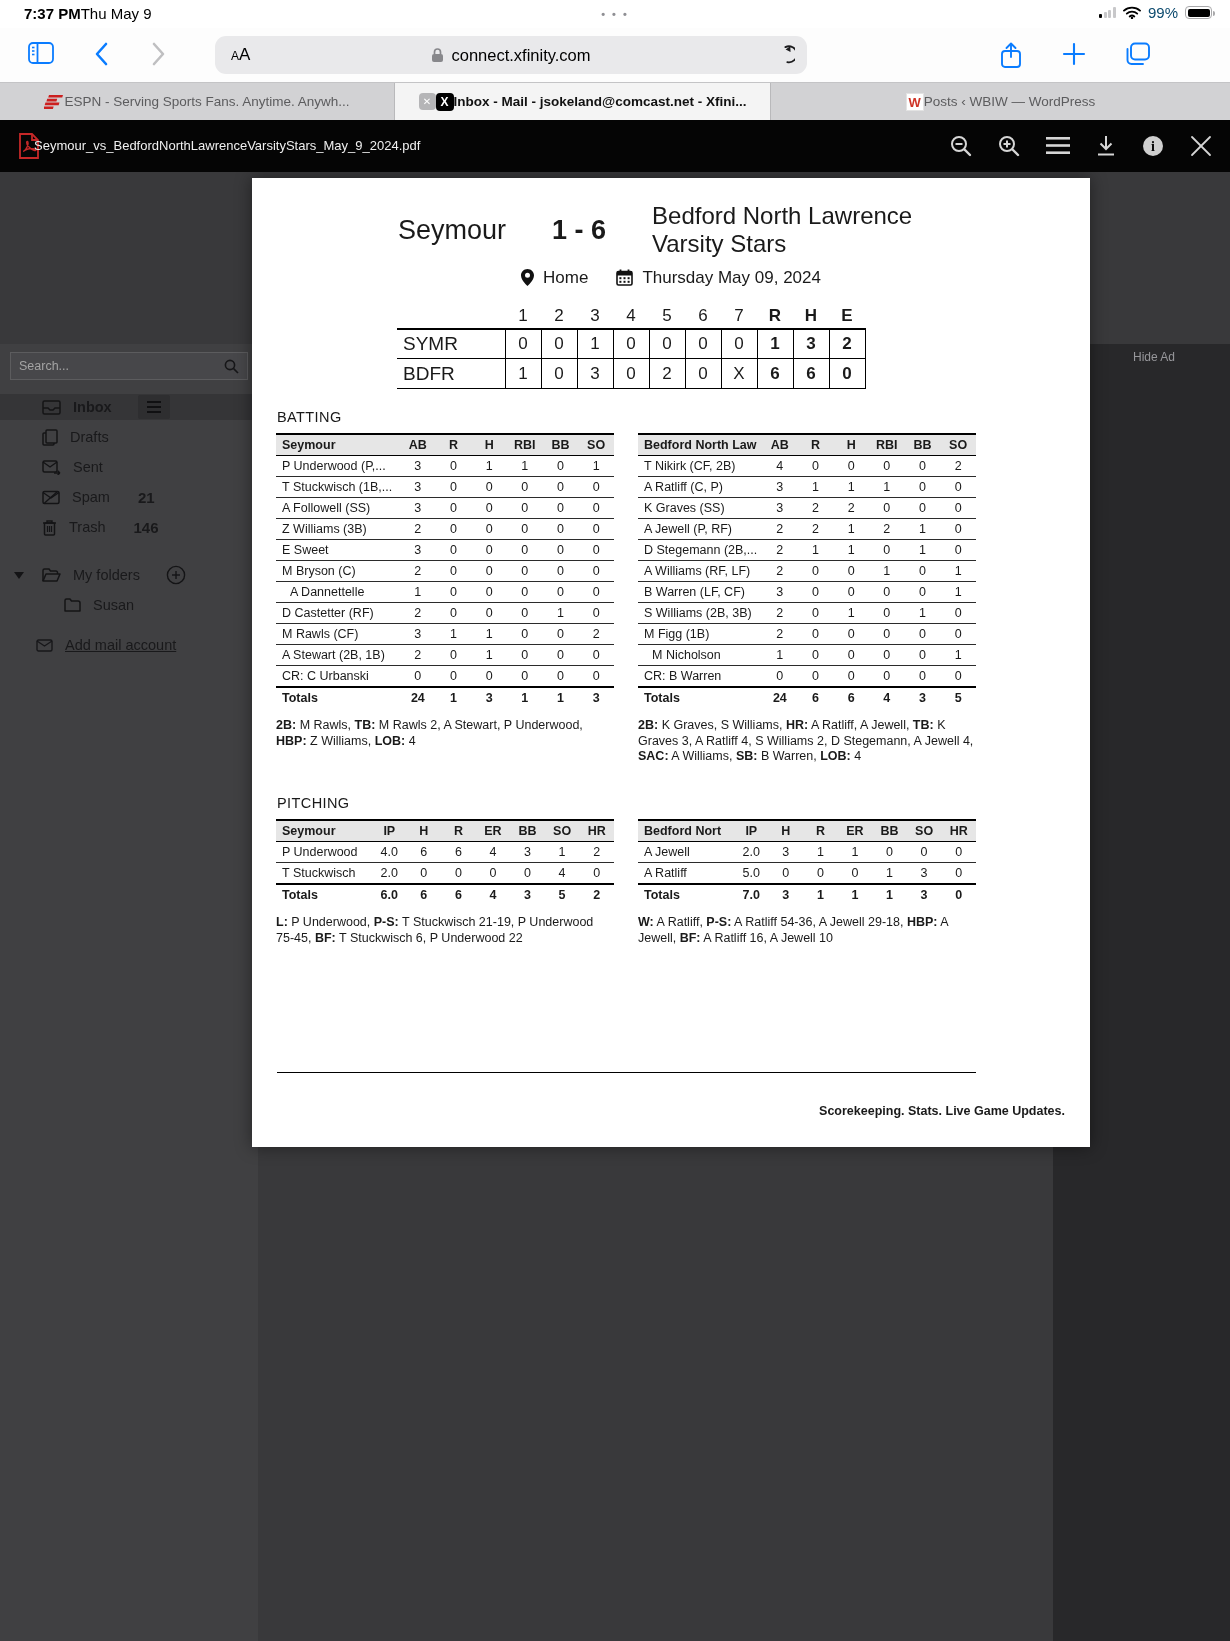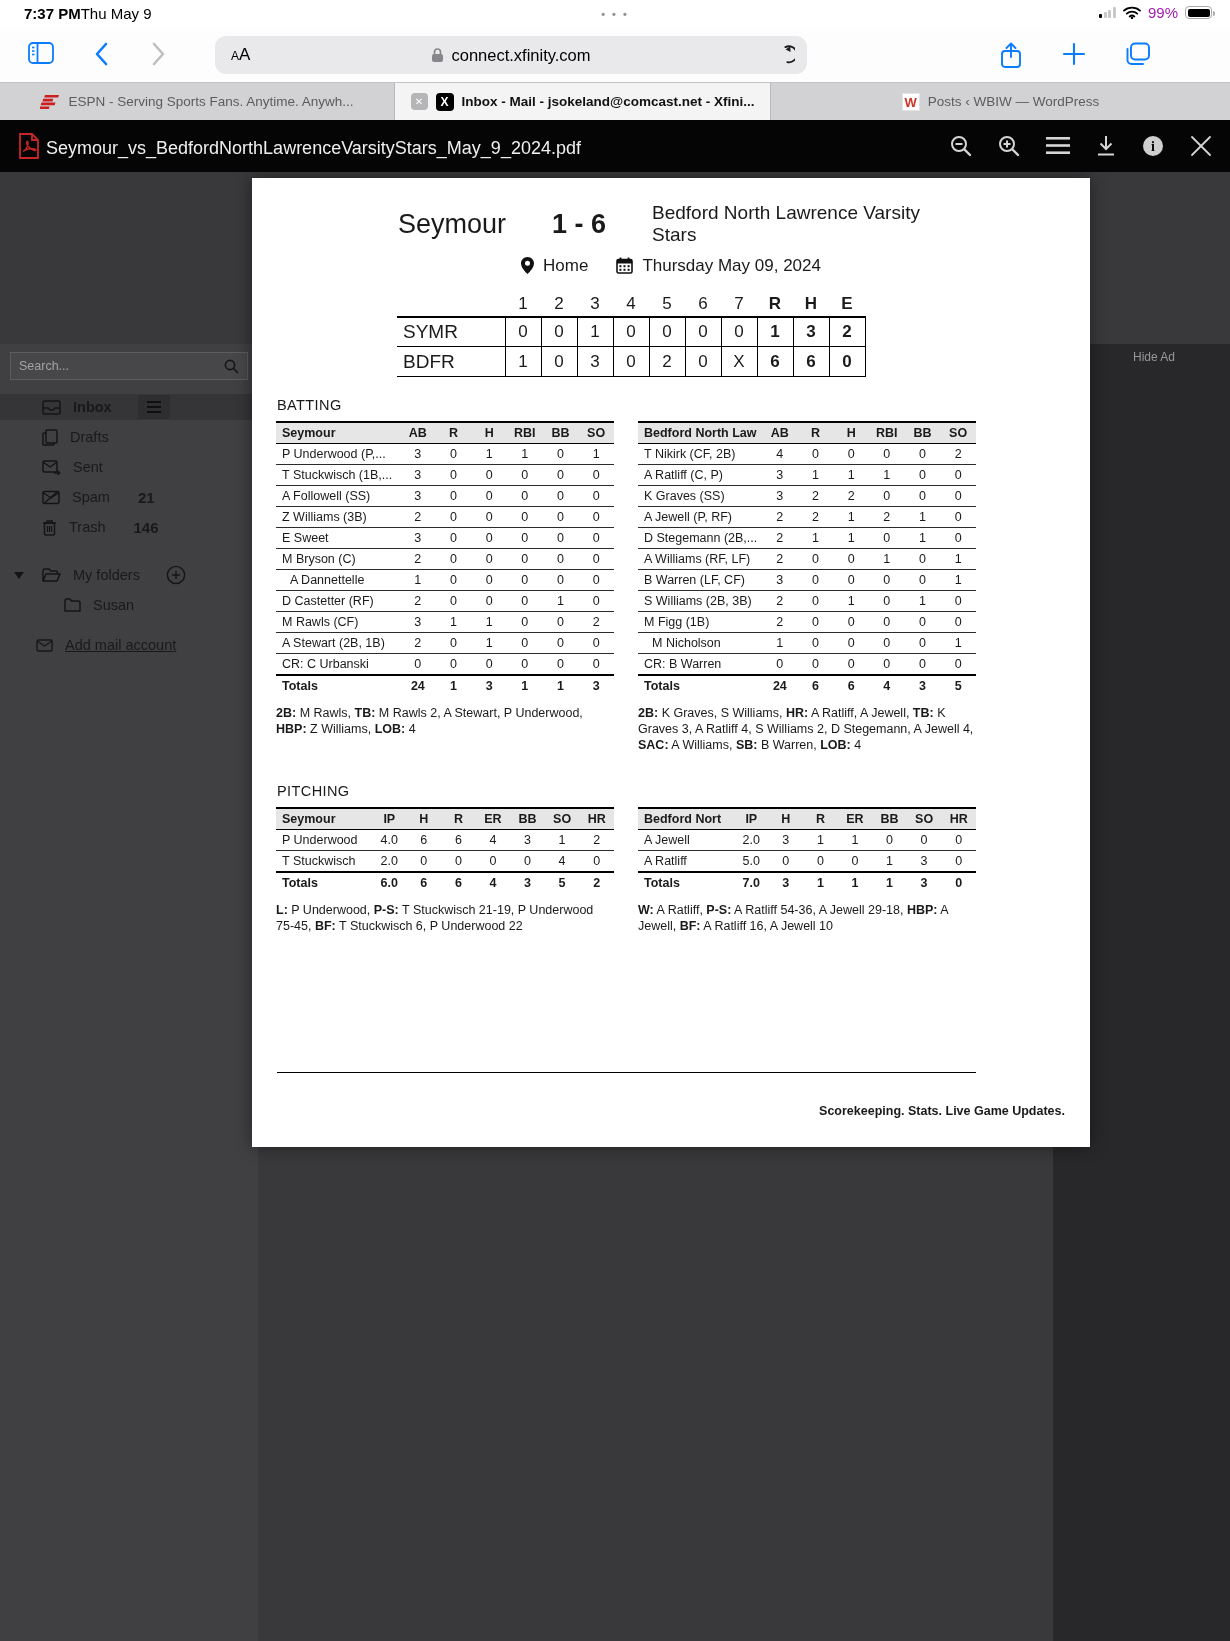--- a/index.html
+++ b/index.html
@@ -5,50 +5,50 @@
   * { margin:0; padding:0; box-sizing:border-box; }
   html,body { width:1230px; height:1641px; font-family:"Liberation Sans", sans-serif; background:#000; }
   #screen { position:relative; width:1230px; height:1641px; overflow:hidden; background:#333335; }
 
   
   .statusbar { position:absolute; left:0; top:0; width:1230px; height:28px; background:#fff; z-index:30; }
   .sb-left { position:absolute; left:24px; top:5px; font-size:15px; color:#000; }
   .sb-time { font-weight:600; }
   .sb-date { font-weight:400; }
   .sb-dots { position:absolute; left:0; right:0; top:8px; text-align:center; color:#8e8e93; font-size:11px; letter-spacing:2px; font-weight:700; }
-  .sb-right { position:absolute; right:18px; top:4px; display:flex; align-items:center; gap:7px; font-size:15px; color:#a21caf; }
+  .sb-right { position:absolute; right:18px; top:4px; display:flex; align-items:center; gap:7px; font-size:15px; color:#0c4a6e; }
   .sig { display:flex; align-items:flex-end; gap:1.5px; height:11px; }
   .sig i { display:block; width:3px; border-radius:1px; background:#c8c8ca; }
   .sig i.on { background:#000; }
   .batt { position:relative; width:27px; height:13px; border:1px solid #a9a9ab; border-radius:4px; }
   .batt i { position:absolute; left:1.5px; top:1.5px; bottom:1.5px; width:22px; background:#000; border-radius:2px; }
   .batt em { position:absolute; right:-4px; top:3.5px; width:2.5px; height:5px; background:#a9a9ab; border-radius:0 2px 2px 0; }
 
   
   .toolbar { position:absolute; left:0; top:28px; width:1230px; height:54px; background:#fdfdfd; z-index:30; }
   .tb-icon { position:absolute; top:14px; cursor:default; }
   .addrbar { position:absolute; left:215px; top:8px; width:592px; height:38px; background:#e9e9eb; border-radius:11px; display:flex; align-items:center; }
   .aa { position:absolute; left:16px; top:9px; color:#000; }
   .aa .s { font-size:12px; } .aa .b { font-size:17px; }
   .url-wrap { position:absolute; left:0; right:0; top:0; bottom:0; display:flex; align-items:center; justify-content:center; gap:7px; font-size:16.5px; color:#000; }
   .refresh { position:absolute; right:12px; top:8px; }
 
   
   .tabbar { position:absolute; left:0; top:82px; width:1230px; height:38px; background:#d2d2d4; display:flex; z-index:30; border-top:1px solid #c4c4c6; }
-  .tab { height:100%; display:flex; align-items:center; justify-content:center; gap:8px; font-size:13.5px; color:#5c5c5e; border-right:1px solid #b9b9bb; overflow:hidden; white-space:nowrap; }
+  .tab { height:100%; display:flex; align-items:center; justify-content:center; font-size:13.5px; color:#5c5c5e; border-right:1px solid #b9b9bb; overflow:hidden; white-space:nowrap; }
   .tab.active { background:#f4f4f4; color:#111; }
   .tab .lbl { overflow:hidden; text-overflow:ellipsis; }
   .tab.active .lbl { font-weight:600; }
   .tab-close { width:17px; height:17px; border-radius:4px; background:#b5b5b7; color:#fff; font-size:10px; line-height:17px; text-align:center; flex:0 0 auto; }
   .xlogo { width:18px; height:18px; border-radius:4px; background:#000; color:#fff; font-weight:700; font-size:12px; line-height:18px; text-align:center; flex:0 0 auto; }
   .wlogo { width:18px; height:18px; background:#fff; color:#cf3427; font-weight:700; font-size:13px; line-height:18px; text-align:center; flex:0 0 auto; border:1px solid #e3e3e3; }
 
   
   .pdfbar { position:absolute; left:0; top:120px; width:1230px; height:52px; background:#050505; z-index:25; }
-  .pdfbar .fname { position:absolute; left:46px; top:18px; color:#f0f0f0; font-size:18px; }
+  .pdfbar .fname { position:absolute; left:34px; top:18px; color:#f0f0f0; font-size:13px; }
   .pdficon { position:absolute; left:18px; top:13px; }
   .pdfbar .icons { position:absolute; right:18px; top:0; height:52px; display:flex; align-items:center; gap:26px; }
   .signout { position:absolute; right:186px; top:30px; color:#3a3a3c; font-size:13px; z-index:24; }
 
   
   .dim-main { position:absolute; left:0; top:172px; width:1230px; height:1469px; background:#39393b; }
   .blue-remnant { position:absolute; left:370px; top:172px; width:190px; height:4px; background:#1d3f69; }
   .adcol { position:absolute; left:1053px; top:172px; width:177px; height:1469px; background:#28282a; }
   .hide-ad { position:absolute; right:55px; top:6px; color:#97979b; font-size:12px; }
 
@@ -62,21 +62,21 @@
   .hamb i { width:14px; height:2px; background:#101012; display:block; }
   .caret { position:absolute; left:14px; width:0; height:0; border-left:5px solid transparent; border-right:5px solid transparent; border-top:7px solid #141416; }
   .pluscirc { margin-left:14px; }
   .addmail { text-decoration:underline; }
 
   
   .page { position:absolute; left:252px; top:178px; width:838px; height:969px; background:#fff; box-shadow:0 0 16px rgba(0,0,0,.45); z-index:10; color:#1a1a1a; }
   .game-header { display:flex; justify-content:center; align-items:center; gap:46px; margin-top:24px; }
   .gh-away { font-size:27px; }
   .gh-score { font-size:27px; font-weight:700; }
-  .gh-home { font-size:19px; width:292px; line-height:1.18; }
+  .gh-home { font-size:24px; width:292px; line-height:1.18; }
   .game-meta { display:flex; justify-content:center; align-items:center; gap:9px; margin-top:9px; font-size:17px; }
   .game-meta .gap { width:10px; }
 
   table { border-collapse:collapse; }
   .linescore { margin:17px 0 0 145px; font-size:17px; }
   .linescore th, .linescore td { text-align:center; font-weight:400; }
   .linescore thead th { border:none; border-bottom:2px solid #000; height:24px; width:36px; }
   .linescore thead th.rhe { font-weight:700; }
   .linescore thead th.teamcol { width:108px; }
   .linescore tbody td { border:1px solid #000; width:36px; height:30px; }

